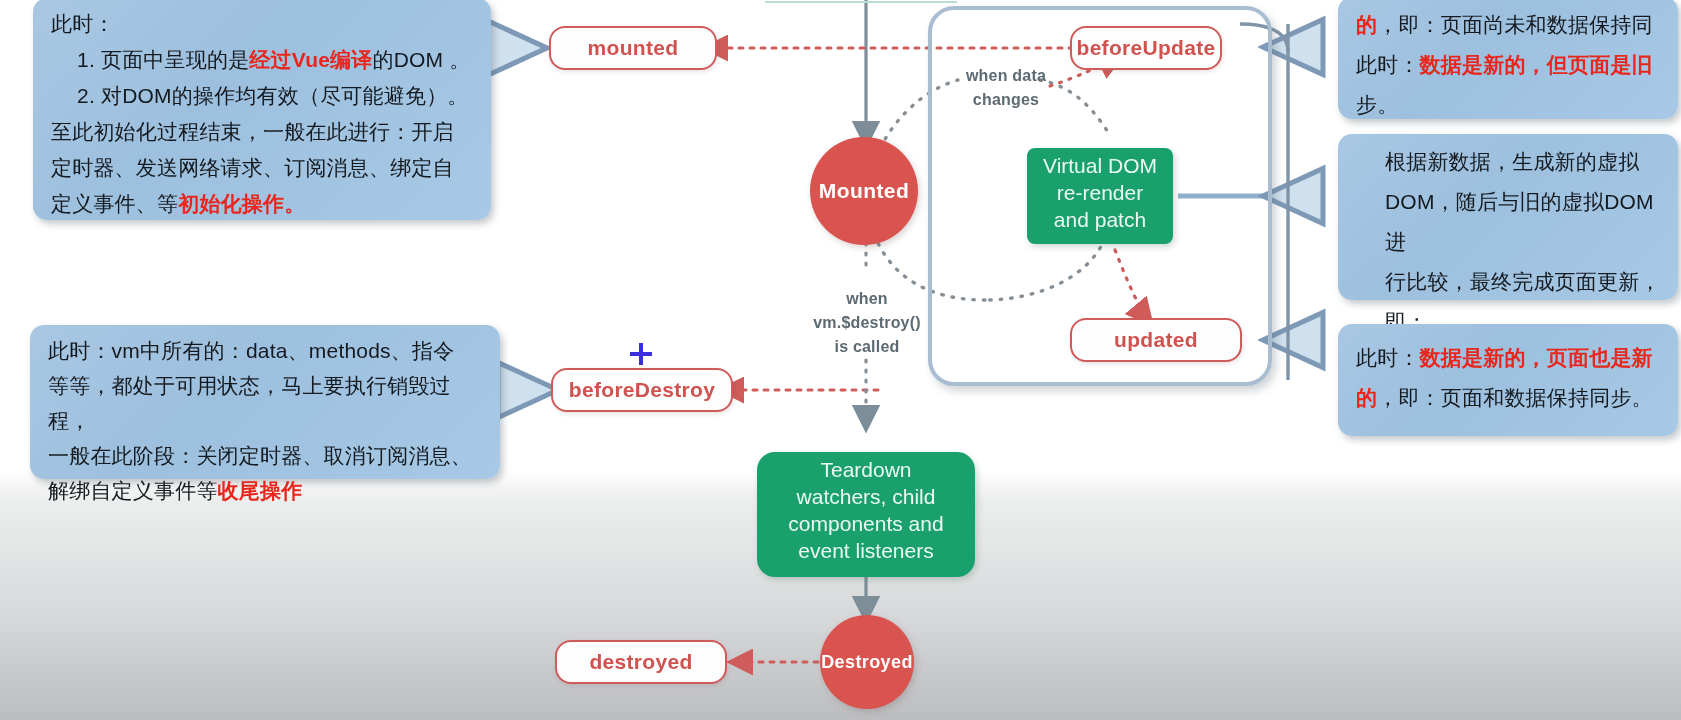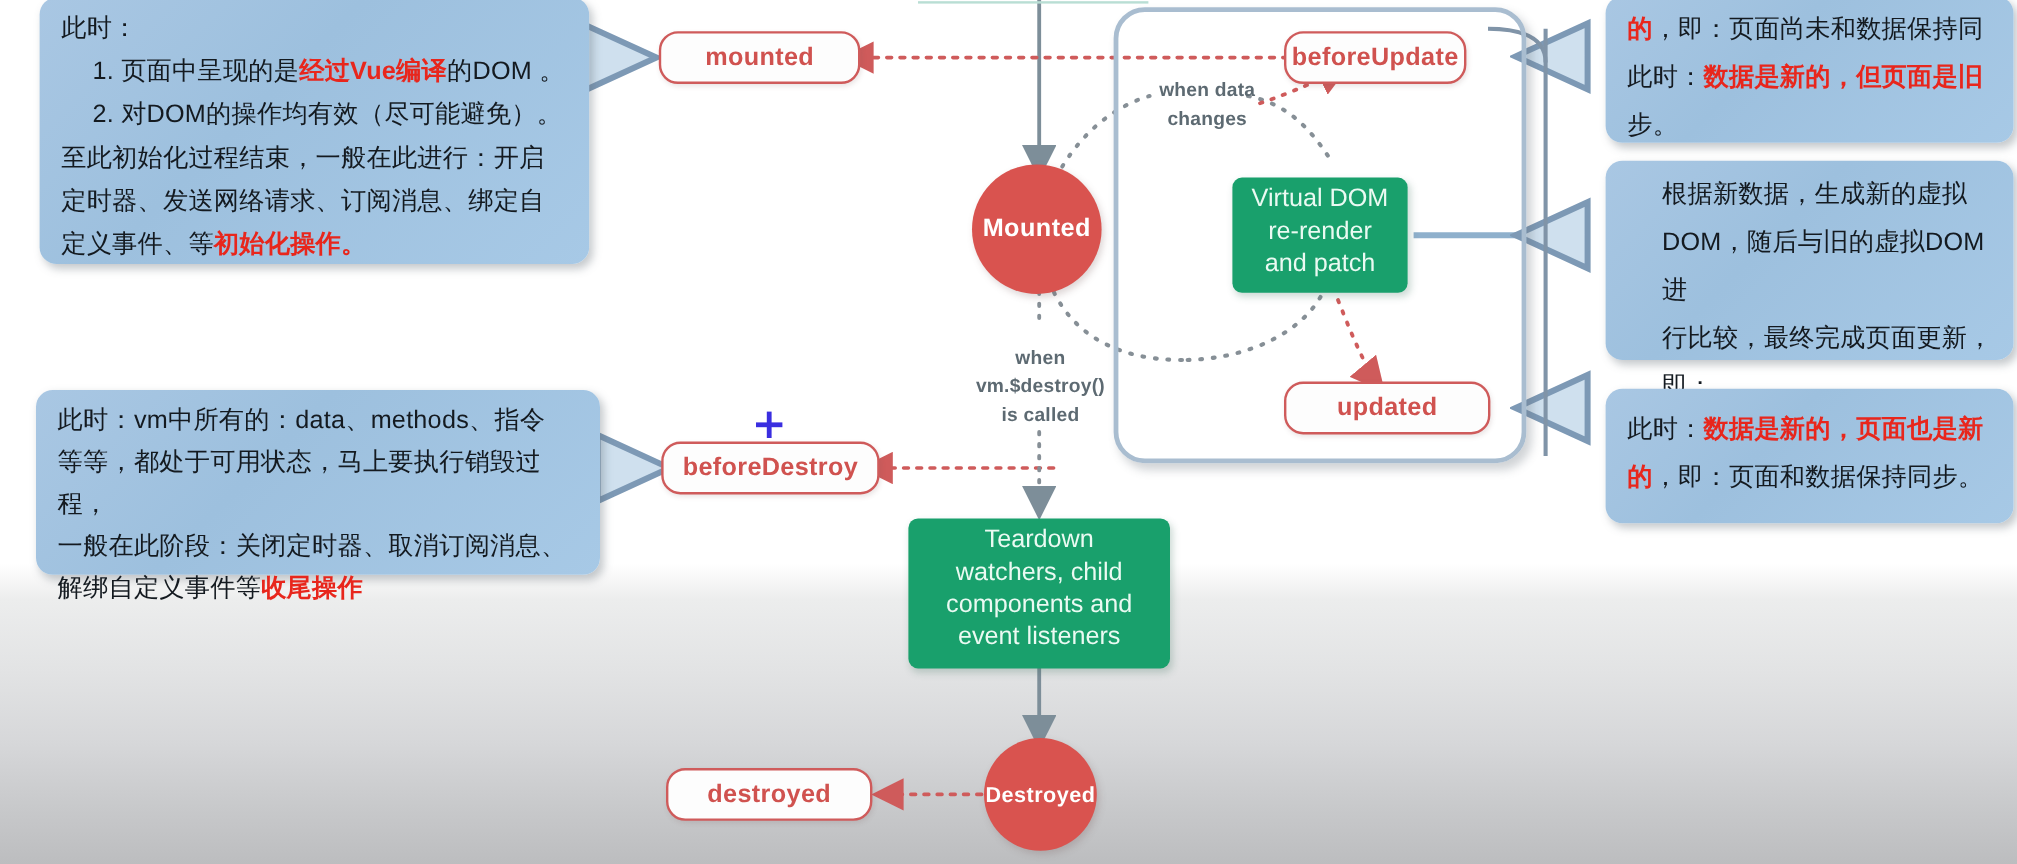--- a/index.html
+++ b/index.html
@@ -272,21 +272,21 @@
   </div>
 
   <div class="green-box" style="left:1027px; top:148px; width:146px; height:96px;">
     <div>
       <div>Virtual DOM</div>
       <div>re-render</div>
       <div>and patch</div>
     </div>
   </div>
 
-  <div class="green-box" style="left:757px; top:432px; width:218px; height:125px;">
+  <div class="green-box" style="left:757px; top:452px; width:218px; height:125px;border-radius:18px;">
     <div>
       <div>Teardown</div>
       <div>watchers, child</div>
       <div>components and</div>
       <div>event listeners</div>
     </div>
   </div>
 
   <div class="glabel" style="left:926px; top:64px; width:160px;">
     <div>when data</div>

